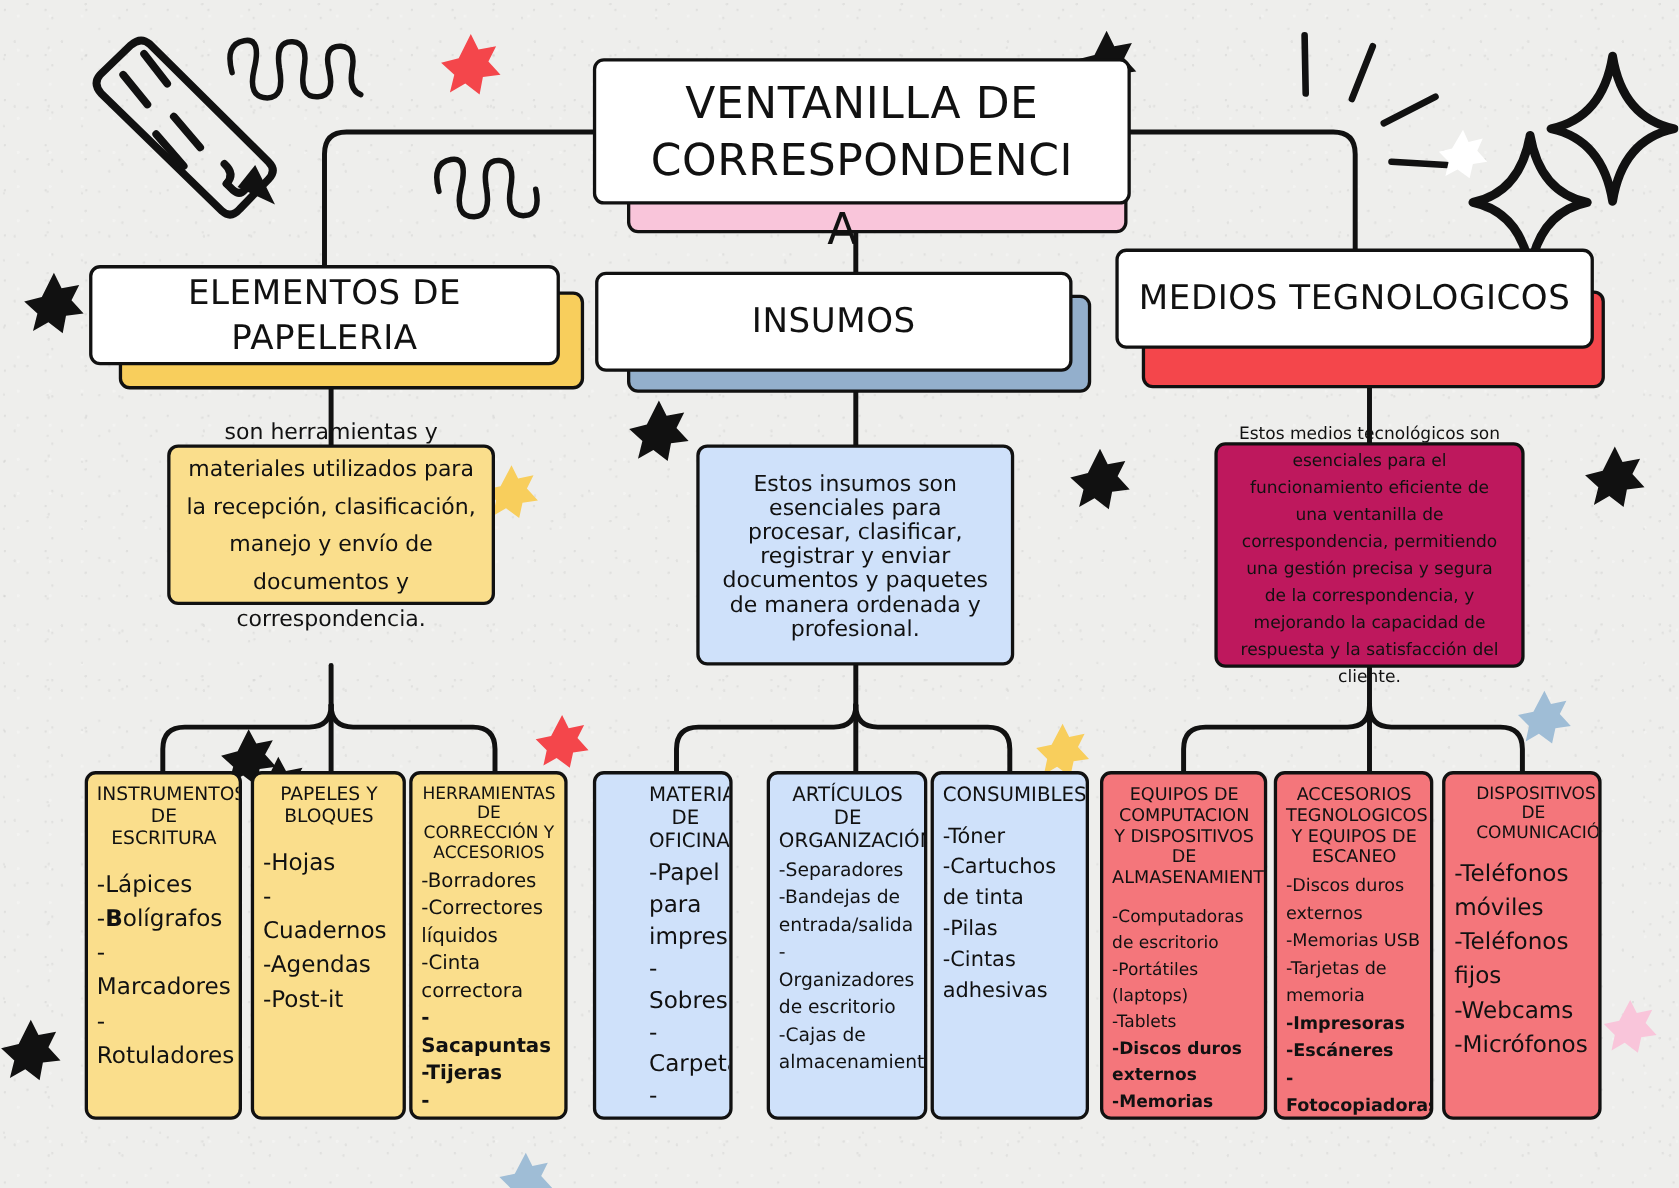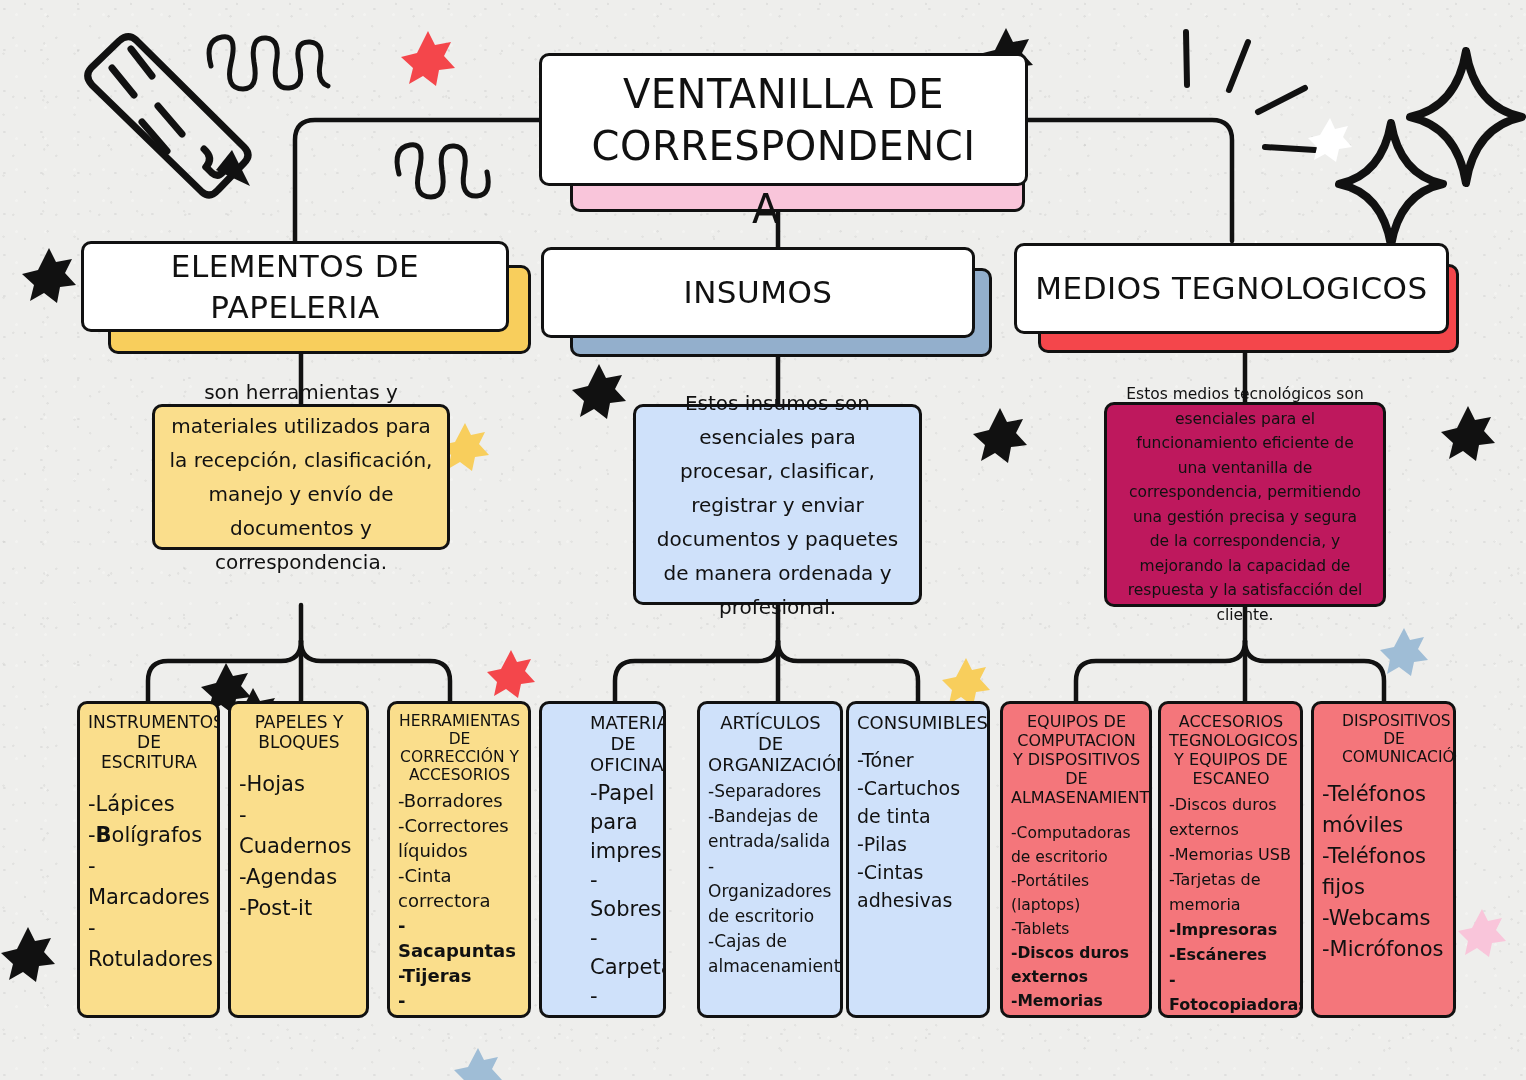--- a/index.html
+++ b/index.html
@@ -34,47 +34,47 @@
   #title-overflow{position:absolute;left:752px;top:186px;font-size:40px;color:#111;z-index:7;font-family:"DejaVu Sans",sans-serif;}
 
   
   .cat{height:91px;z-index:6;display:flex;align-items:center;justify-content:center;}
   .cat .ttl-txt{font-size:31px;line-height:41px;}
   .catshadow{height:89px;z-index:5;}
   #cat0{left:81px;top:241px;width:428px;}
   #cat0s{left:108px;top:265px;width:423px;background:#f8ce5c;}
   #cat1{left:541px;top:247px;width:434px;}
   #cat1s{left:570px;top:268px;width:422px;background:#93afcc;}
-  #cat2{left:1014px;top:243px;width:435px;}
+  #cat2{left:1014px;top:226px;width:435px;}
   #cat2s{left:1038px;top:264px;width:421px;background:#f4464b;}
 
   
   .desc{z-index:6;padding:12px 14px;display:flex;align-items:center;justify-content:center;}
   .desc p{margin:0;text-align:center;color:#111;}
   #d0{left:152px;top:404px;width:298px;height:146px;background:#fade8c;}
   #d0 p{font-size:20px;line-height:34px;}
   #d1{left:633px;top:404px;width:289px;height:201px;background:#cfe1fa;}
-  #d1 p{font-size:20px;line-height:34px;}
+  #d1 p{font-size:20px;line-height:22px;}
   #d2{left:1104px;top:402px;width:282px;height:205px;background:#be185d;}
   #d2 p{font-size:15.5px;line-height:24.5px;}
 
   
   .leaf{z-index:6;padding:8px 7px 8px 8px;overflow:hidden;}
   .leaf .lh{margin:0 0 4px 0;text-align:center;color:#111;font-size:17px;line-height:20px;}
   .leaf ul{margin:0;padding:0;list-style:none;}
   .leaf li{color:#111;}
   .b{font-weight:bold;}
 
   .yel{background:#fade8c;}
   .blu{background:#cfe1fa;}
   .red{background:#f4767b;}
 
   #l0{left:77px;top:701px;width:143px;height:317px;}
   #l1{left:228px;top:701px;width:141px;height:317px;}
-  #l2{left:387px;top:701px;width:144px;height:317px;}
+  #l2{left:372px;top:701px;width:144px;height:317px;}
   #l3{left:539px;top:701px;width:127px;height:317px;padding-left:48px;}
   #l4{left:697px;top:701px;width:146px;height:317px;}
   #l5{left:846px;top:701px;width:144px;height:317px;}
   #l6{left:1000px;top:701px;width:152px;height:317px;}
   #l7{left:1158px;top:701px;width:145px;height:317px;}
   #l8{left:1311px;top:701px;width:145px;height:317px;}
 
   #l0 .lh,#l1 .lh{font-size:17px;}
   #l0 li,#l1 li{font-size:21px;line-height:31px;}
   #l0 .gap,#l1 .gap{height:13px;}

